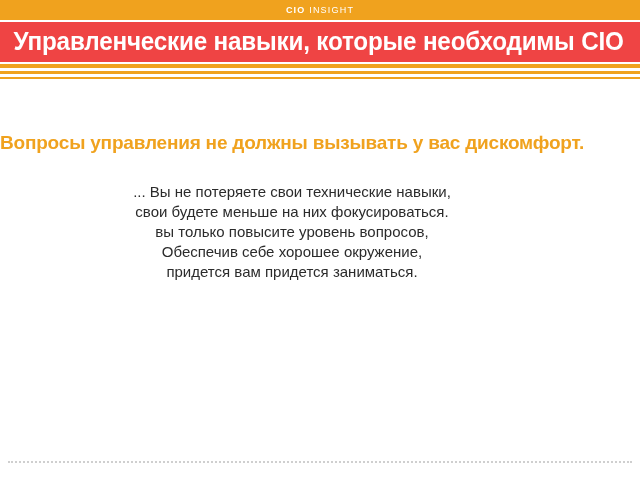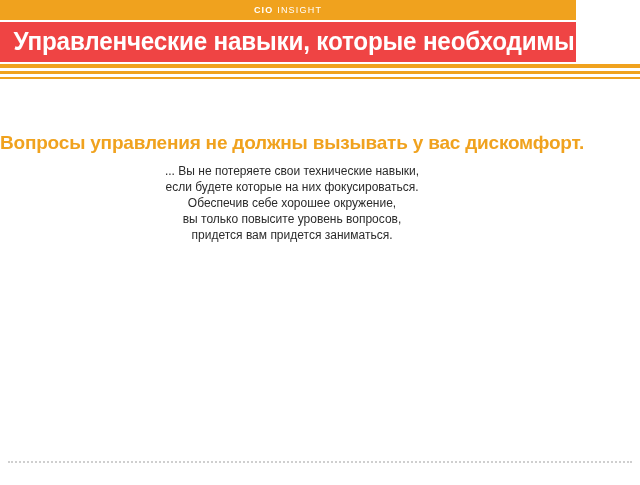--- a/index.html
+++ b/index.html
@@ -19,21 +19,21 @@
     height: 485px;
     background: #ffffff;
     box-sizing: border-box;
   }
 
   
   .header {
     position: absolute;
     top: 0;
     left: 0;
-    width: 576px;
+    width: 640px;
   }
   .brand-bar {
     height: 20px;
     background: #f0a21e;
     display: flex;
     align-items: center;
     justify-content: center;
   }
   .brand-text {
     color: #ffffff;
@@ -97,23 +97,23 @@
   .subhead {
     color: #f0a21e;
     font-size: 19px;
     font-weight: bold;
     line-height: 1.18;
     margin: 22px 0 0 0;
     letter-spacing: -0.2px;
   }
   .paragraph {
     color: #2b2b2b;
-    font-size: 12px;
+    font-size: 15px;
     line-height: 1.33;
-    margin: 10px 0 0 0;
+    margin: 28px 0 0 0;
   }
   .paragraph .line { display: block; }
 
   
   .footer-dots {
     position: absolute;
     left: 8px;
     right: 8px;
     bottom: 22px;
     border-top: 2px dotted #cfcfcf;
@@ -145,23 +145,23 @@
 
   <div class="content">
 
     <div class="subhead">
       <span class="line">Вопросы управления не должны</span>
       <span class="line">вызывать у вас дискомфорт.</span>
     </div>
 
     <div class="paragraph">
       <span class="line">... Вы не потеряете свои технические навыки,</span>
-      <span class="line">если будете которые на них фокусироваться.</span>
+      <span class="line">свои будете меньше на них фокусироваться.</span>
+      <span class="line">вы только повысите уровень вопросов,</span>
       <span class="line">Обеспечив себе хорошее окружение,</span>
-      <span class="line">вы только повысите уровень вопросов,</span>
       <span class="line">придется вам придется заниматься.</span>
     </div>
 
   </div>
 
   <div class="footer-dots"></div>
 
 </div>
 
 </body></html>

